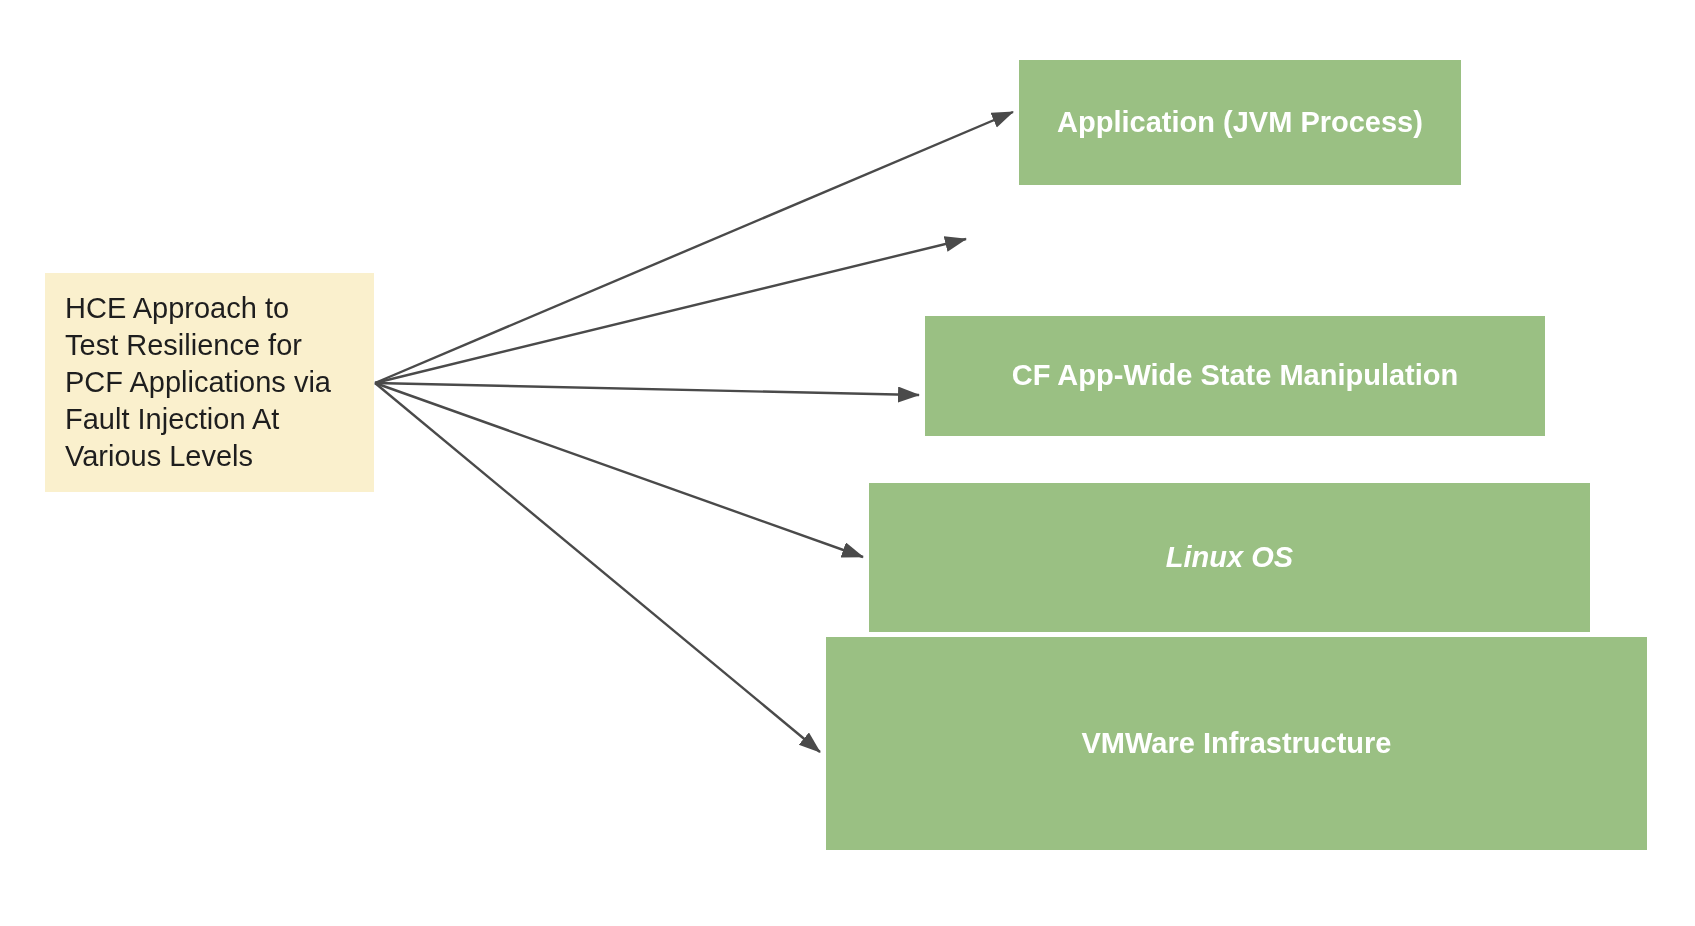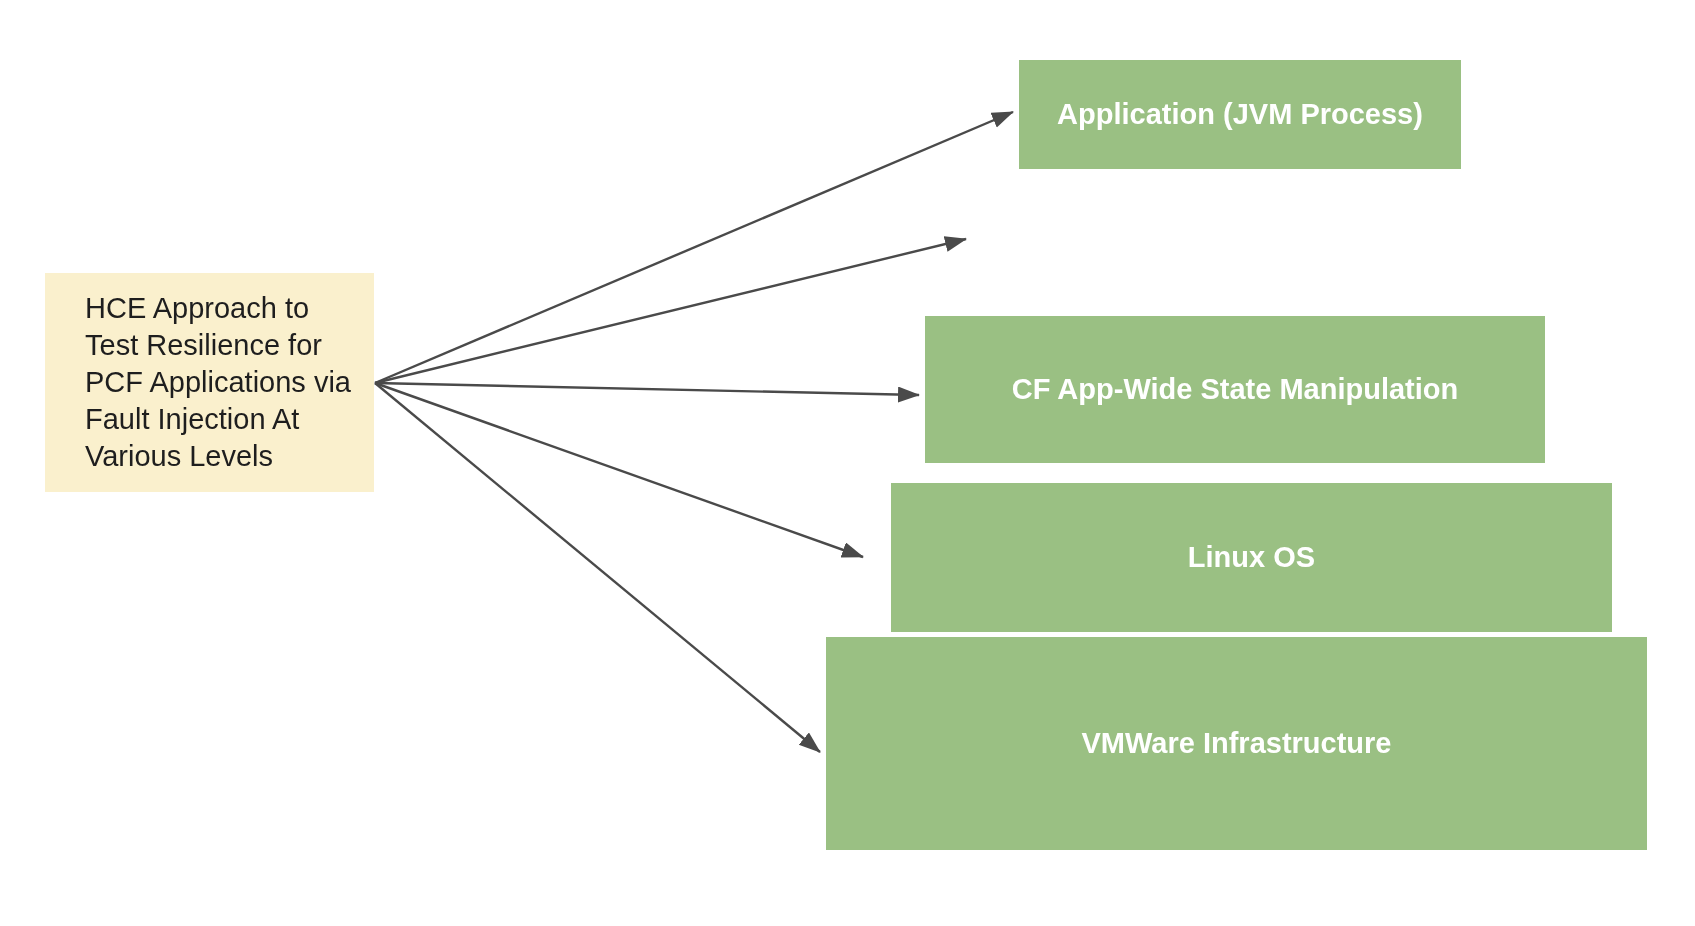--- a/index.html
+++ b/index.html
@@ -30,41 +30,40 @@
     display: flex;
     align-items: center;
     padding: 10px 8px 10px 20px;
   }
   .source-note-label {
     color: var(--note-text);
     font-size: 29px;
     line-height: 37px;
     font-weight: 400;
     white-space: pre-line;
-    margin-left: 20px;
   }
   .level {
     position: absolute;
     background: var(--level-bg);
     display: flex;
     align-items: center;
     justify-content: center;
     text-align: center;
   }
   .level-label {
     color: var(--level-text);
     font-size: 29px;
     font-weight: 700;
     line-height: 1.15;
     padding: 0 14px;
   }
-  .lv1 { left: 1019px; top: 60px;  width: 442px; height: 109px; }
+  .lv1 { left: 1019px; top: 60px;  width: 442px; height: 125px; }
   .lv2 { left: 972px;  top: 167px; width: 527px; height: 144px; }
-  .lv3 { left: 925px;  top: 316px; width: 620px; height: 147px; }
-  .lv4 { left: 891px;  top: 483px; width: 721px; height: 149px; }
+  .lv3 { left: 925px;  top: 316px; width: 620px; height: 120px; }
+  .lv4 { left: 869px;  top: 483px; width: 721px; height: 149px; font-style: italic; }
   .lv5 { left: 826px;  top: 637px; width: 821px; height: 213px; }
   .arrows-layer {
     position: absolute;
     left: 0; top: 0;
     width: 1695px; height: 926px;
     pointer-events: none;
   }
   .arrows-layer line {
     stroke: var(--arrow);
     stroke-width: 2.4;

